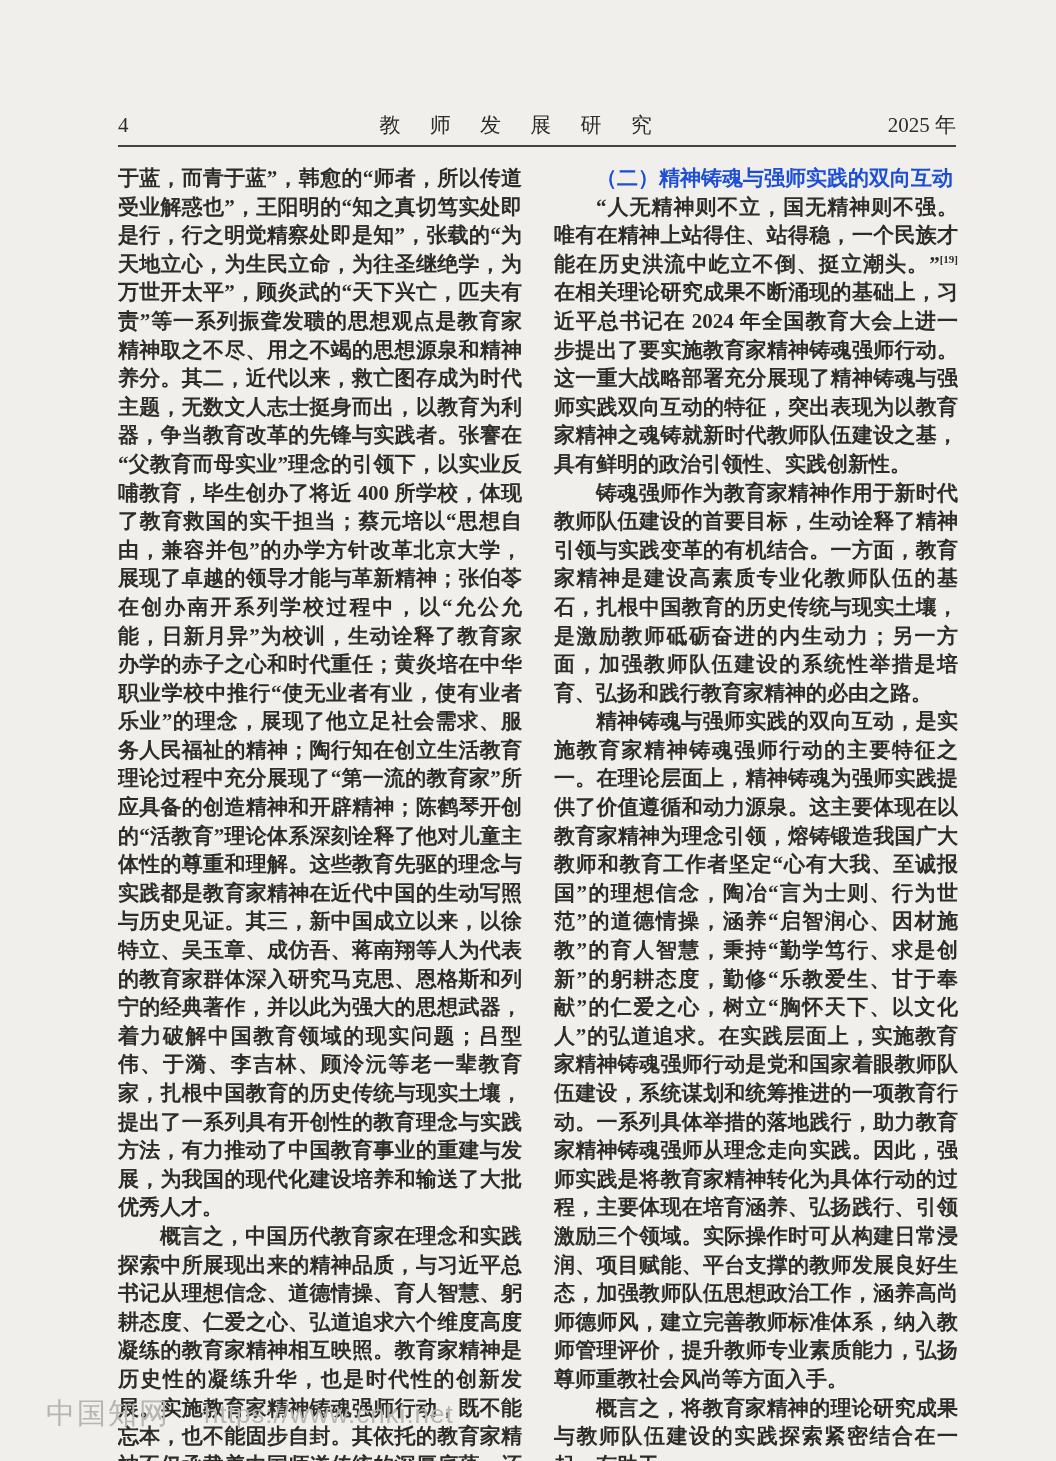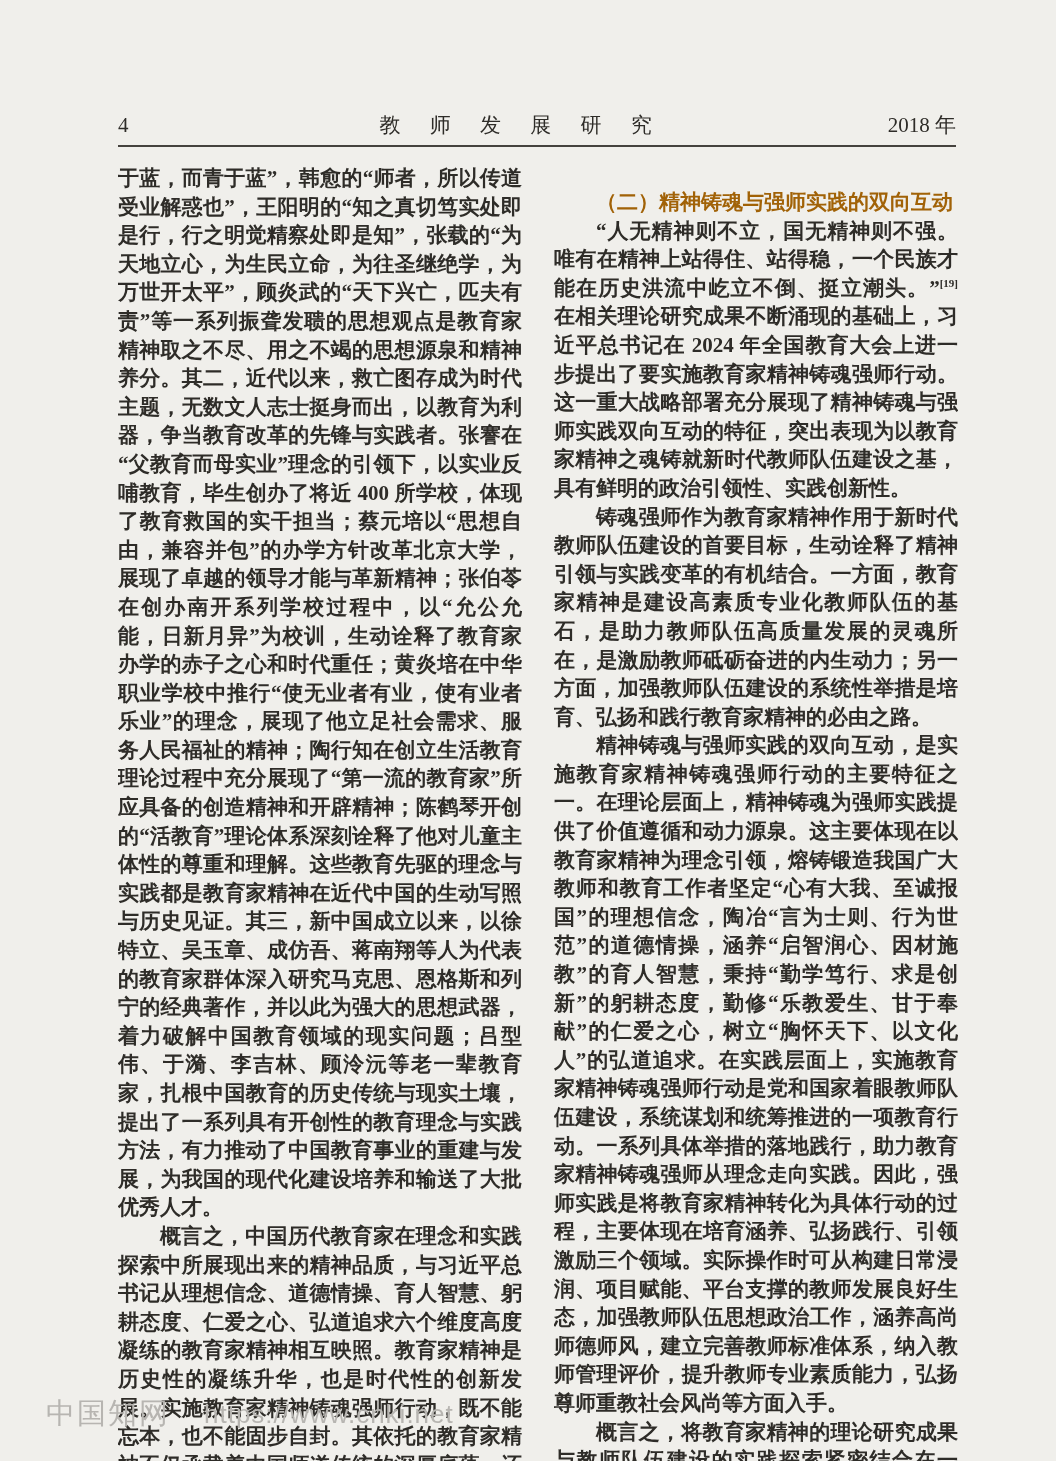--- a/index.html
+++ b/index.html
@@ -62,22 +62,21 @@
     padding: 0;
     font-size: 21px;
     line-height: 28.6px;
     font-weight: bold;
   }
   .col .indent { text-indent: 2em; }
   .col h3.sec-heading {
     font-family: "Liberation Sans", "DejaVu Sans", sans-serif;
     font-weight: bold;
     text-indent: 2em;
-    color: #a16207;
-    margin-top: 24px;
+    color: #1d4ed8;
   }
   .col sup {
     font-size: 11px;
     line-height: 0;
     vertical-align: super;
     letter-spacing: 0;
   }
   
   .footer {
     position: absolute;
@@ -93,34 +92,34 @@
   .footer .site-url  { font-size: 26px; letter-spacing: 1px; }
 </style>
 </head>
 <body>
 
 <div class="page">
 
   <header class="running-head">
     <span class="page-number">4</span>
     <span class="journal-title">教 师 发 展 研 究</span>
-    <span class="year">2018 年</span>
+    <span class="year">2025 年</span>
   </header>
 
   <div class="head-rule"></div>
 
   <main class="columns">
     <div class="col" id="col-left">
         <p class="para">于蓝，而青于蓝”，韩愈的“师者，所以传道受业解惑也”，王阳明的“知之真切笃实处即是行，行之明觉精察处即是知”，张载的“为天地立心，为生民立命，为往圣继绝学，为万世开太平”，顾炎武的“天下兴亡，匹夫有责”等一系列振聋发聩的思想观点是教育家精神取之不尽、用之不竭的思想源泉和精神养分。其二，近代以来，救亡图存成为时代主题，无数文人志士挺身而出，以教育为利器，争当教育改革的先锋与实践者。张謇在“父教育而母实业”理念的引领下，以实业反哺教育，毕生创办了将近 400 所学校，体现了教育救国的实干担当；蔡元培以“思想自由，兼容并包”的办学方针改革北京大学，展现了卓越的领导才能与革新精神；张伯苓在创办南开系列学校过程中，以“允公允能，日新月异”为校训，生动诠释了教育家办学的赤子之心和时代重任；黄炎培在中华职业学校中推行“使无业者有业，使有业者乐业”的理念，展现了他立足社会需求、服务人民福祉的精神；陶行知在创立生活教育理论过程中充分展现了“第一流的教育家”所应具备的创造精神和开辟精神；陈鹤琴开创的“活教育”理论体系深刻诠释了他对儿童主体性的尊重和理解。这些教育先驱的理念与实践都是教育家精神在近代中国的生动写照与历史见证。其三，新中国成立以来，以徐特立、吴玉章、成仿吾、蒋南翔等人为代表的教育家群体深入研究马克思、恩格斯和列宁的经典著作，并以此为强大的思想武器，着力破解中国教育领域的现实问题；吕型伟、于漪、李吉林、顾泠沅等老一辈教育家，扎根中国教育的历史传统与现实土壤，提出了一系列具有开创性的教育理念与实践方法，有力推动了中国教育事业的重建与发展，为我国的现代化建设培养和输送了大批优秀人才。</p>
         <p class="para indent">概言之，中国历代教育家在理念和实践探索中所展现出来的精神品质，与习近平总书记从理想信念、道德情操、育人智慧、躬耕态度、仁爱之心、弘道追求六个维度高度凝练的教育家精神相互映照。教育家精神是历史性的凝练升华，也是时代性的创新发展。实施教育家精神铸魂强师行动，既不能忘本，也不能固步自封。其依托的教育家精神不仅承载着中国师道传统的深厚底蕴，还“扎根于时代的土壤，汲取着时</p>
       </div>
     <div class="col" id="col-right">
         <h3 class="sec-heading">（二）精神铸魂与强师实践的双向互动</h3>
         <p class="para indent">“人无精神则不立，国无精神则不强。唯有在精神上站得住、站得稳，一个民族才能在历史洪流中屹立不倒、挺立潮头。”<sup>[19]</sup> 在相关理论研究成果不断涌现的基础上，习近平总书记在 2024 年全国教育大会上进一步提出了要实施教育家精神铸魂强师行动。这一重大战略部署充分展现了精神铸魂与强师实践双向互动的特征，突出表现为以教育家精神之魂铸就新时代教师队伍建设之基，具有鲜明的政治引领性、实践创新性。</p>
-        <p class="para indent">铸魂强师作为教育家精神作用于新时代教师队伍建设的首要目标，生动诠释了精神引领与实践变革的有机结合。一方面，教育家精神是建设高素质专业化教师队伍的基石，是助力教师队伍高质量发展的灵魂所在，是激励教师砥砺奋进的内生动力；另一方面，加强教师队伍建设的系统性举措是培育、弘扬和践行教育家精神的必由之路。</p>
+        <p class="para indent">铸魂强师作为教育家精神作用于新时代教师队伍建设的首要目标，生动诠释了精神引领与实践变革的有机结合。一方面，教育家精神是建设高素质专业化教师队伍的基石，扎根中国教育的历史传统与现实土壤，是激励教师砥砺奋进的内生动力；另一方面，加强教师队伍建设的系统性举措是培育、弘扬和践行教育家精神的必由之路。</p>
         <p class="para indent">精神铸魂与强师实践的双向互动，是实施教育家精神铸魂强师行动的主要特征之一。在理论层面上，精神铸魂为强师实践提供了价值遵循和动力源泉。这主要体现在以教育家精神为理念引领，熔铸锻造我国广大教师和教育工作者坚定“心有大我、至诚报国”的理想信念，陶冶“言为士则、行为世范”的道德情操，涵养“启智润心、因材施教”的育人智慧，秉持“勤学笃行、求是创新”的躬耕态度，勤修“乐教爱生、甘于奉献”的仁爱之心，树立“胸怀天下、以文化人”的弘道追求。在实践层面上，实施教育家精神铸魂强师行动是党和国家着眼教师队伍建设，系统谋划和统筹推进的一项教育行动。一系列具体举措的落地践行，助力教育家精神铸魂强师从理念走向实践。因此，强师实践是将教育家精神转化为具体行动的过程，主要体现在培育涵养、弘扬践行、引领激励三个领域。实际操作时可从构建日常浸润、项目赋能、平台支撑的教师发展良好生态，加强教师队伍思想政治工作，涵养高尚师德师风，建立完善教师标准体系，纳入教师管理评价，提升教师专业素质能力，弘扬尊师重教社会风尚等方面入手。</p>
         <p class="para indent">概言之，将教育家精神的理论研究成果与教师队伍建设的实践探索紧密结合在一起，有助于</p>
       </div>
   </main>
 
   <footer class="footer">
     <span class="site-name">中国知网</span>
     <span class="site-url">https://www.cnki.net</span>
   </footer>
 

